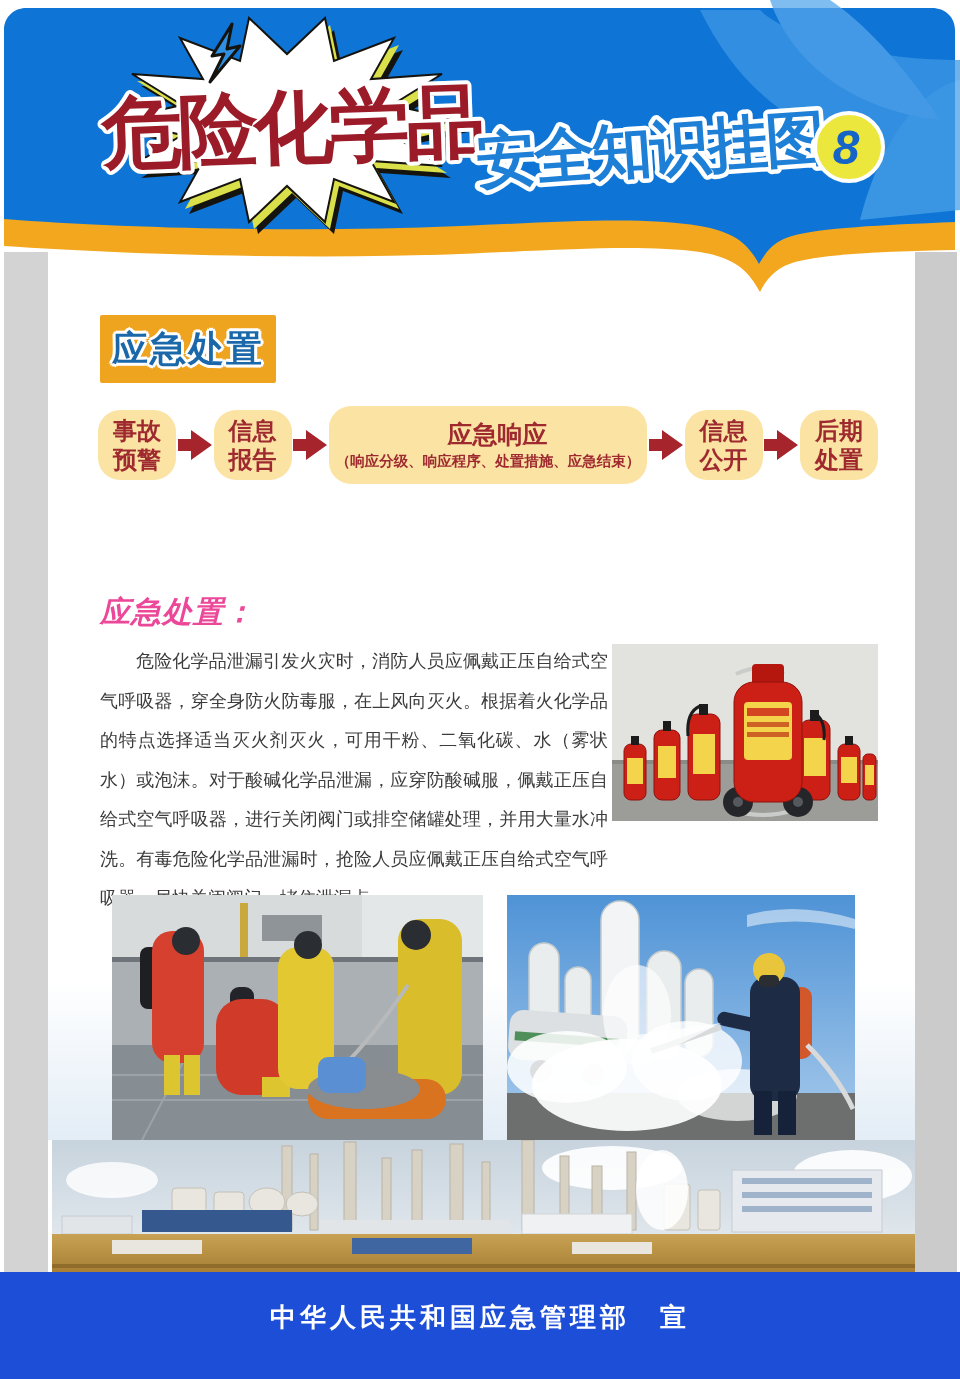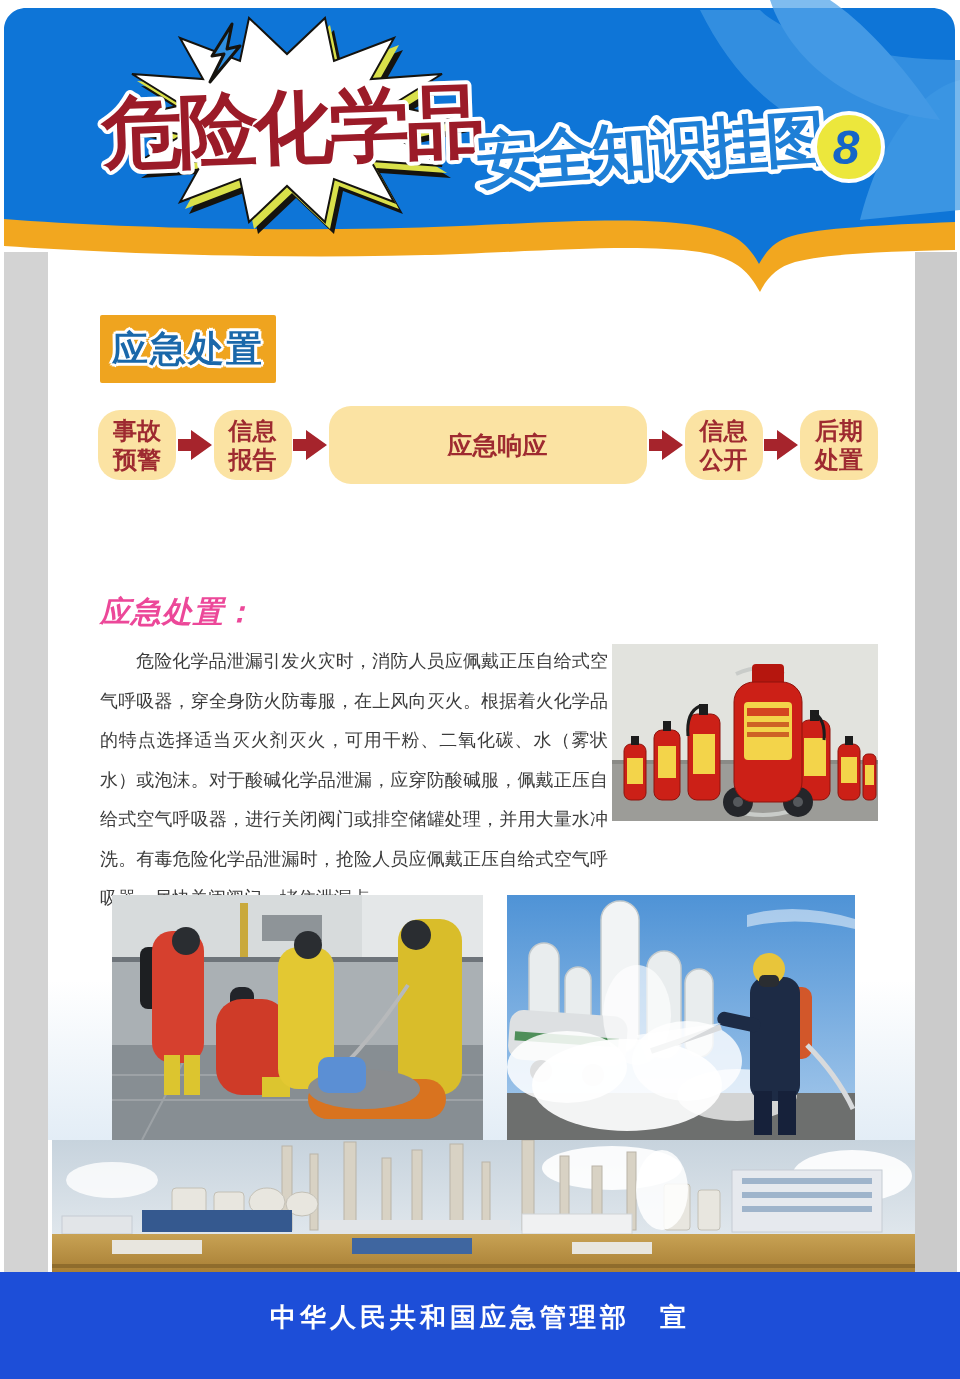--- a/index.html
+++ b/index.html
@@ -118,20 +118,21 @@
       </svg>
     <div class="flow-box small">
       <span>信息</span>
       <span>报告</span>
     </div>
     <svg class="flow-arrow" width="34" height="30" viewBox="0 0 34 30">
         <path d="M0 9 H13 V0 L34 15 L13 30 V21 H0 Z" fill="#a6242c"></path>
       </svg>
     <div class="flow-box big">
       <span class="flow-main-title">应急响应</span>
+      <span class="flow-main-sub">（响应分级、响应程序、处置措施、应急结束）</span>
     </div>
     <svg class="flow-arrow" width="34" height="30" viewBox="0 0 34 30">
         <path d="M0 9 H13 V0 L34 15 L13 30 V21 H0 Z" fill="#a6242c"></path>
       </svg>
     <div class="flow-box small">
       <span>信息</span>
       <span>公开</span>
     </div>
     <svg class="flow-arrow" width="34" height="30" viewBox="0 0 34 30">
         <path d="M0 9 H13 V0 L34 15 L13 30 V21 H0 Z" fill="#a6242c"></path>

